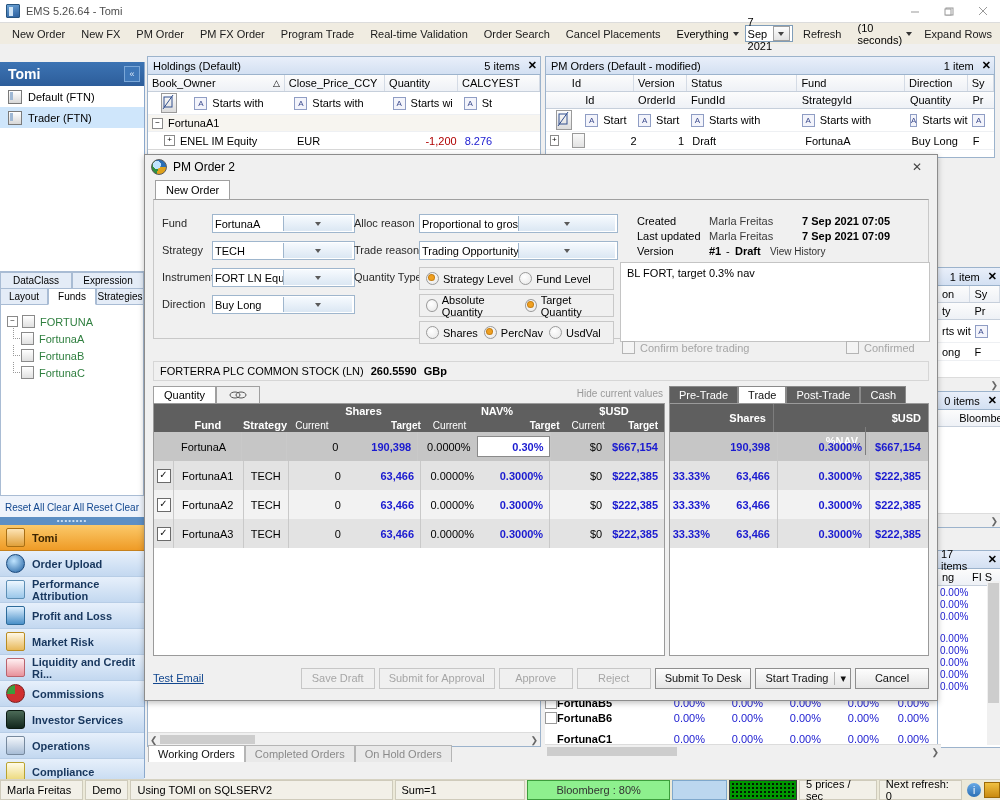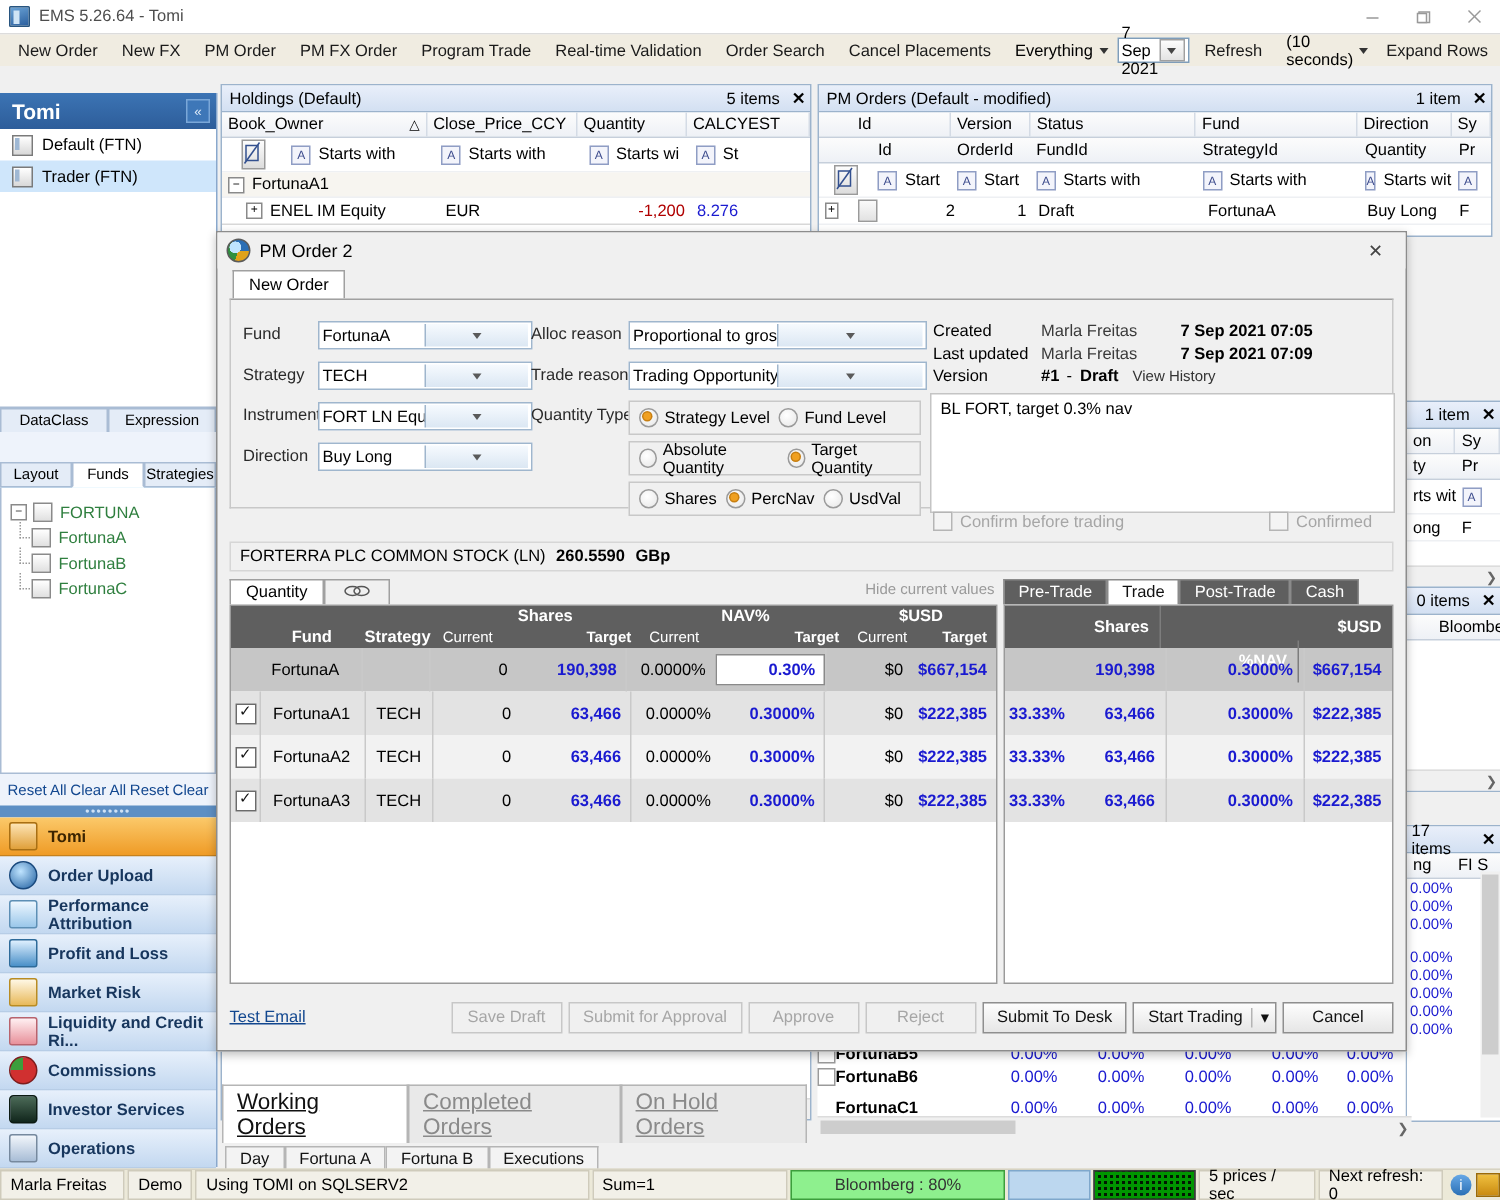--- a/index.html
+++ b/index.html
@@ -39,21 +39,21 @@
   .sb-header .t{color:#fff;font-size:14px;font-weight:bold;}
   .sb-header .collapse{margin-left:auto;width:14px;height:14px;border:1px solid #7aa7d8;background:#3e77b8;color:#dce9f7;font-size:9px;display:flex;align-items:center;justify-content:center;}
   .sb-list{background:#fff;border-bottom:1px solid #a9bcd4;height:185px;}
   .sb-li{height:21px;display:flex;align-items:center;padding-left:8px;font-size:11px;}
   .sb-li.sel{background:#cfe6fb;}
   .licon{width:12px;height:12px;border:1px solid #7a7a7a;background:linear-gradient(#fff,#d8d8d8);margin-right:6px;position:relative;}
   .licon:after{content:"";position:absolute;left:1px;top:1px;width:3px;height:8px;background:#9fb8d4;}
 
   .tabs-2{display:flex;background:#eef3fb;}
   .tab2{flex:1;height:15px;border:1px solid #a9bcd4;border-bottom:none;background:#e4ecf7;font-size:10px;display:flex;align-items:center;justify-content:center;}
-  .tabs-3{display:flex;background:#0ea5e9;margin-top:20px;}
+  .tabs-3{display:flex;background:#0ea5e9;}
   .tab3{flex:1;height:15px;border:1px solid #a9bcd4;background:#e4ecf7;font-size:10px;display:flex;align-items:center;justify-content:center;}
   .tab3.act{background:#fff;border-bottom-color:#fff;}
   .tree{background:#fff;height:182px;border:1px solid #a9bcd4;border-top:none;padding:8px 0 0 6px;}
   .tr-row{display:flex;align-items:center;height:17px;font-size:11px;color:#2f7f3f;}
   .tr-exp{width:9px;height:9px;border:1px solid #8a8a8a;background:#fff;font-size:8px;line-height:7px;text-align:center;color:#333;margin-right:4px;}
   .tr-cb{width:11px;height:11px;border:1px solid #8a8a8a;background:linear-gradient(#fff,#e0e0e0);margin-right:5px;}
   .tr-ind{width:14px;height:17px;position:relative;}
   .tr-ind:before{content:"";position:absolute;left:6px;top:-2px;bottom:8px;border-left:1px dotted #999;}
   .tr-ind:after{content:"";position:absolute;left:6px;top:8px;width:7px;border-top:1px dotted #999;}
   .resetrow{display:flex;justify-content:space-between;padding:6px 5px 4px 5px;font-size:10px;}
@@ -98,21 +98,21 @@
 
   .lbl{font-size:11px;color:#2a2a2a;}
   .inp{height:17px;border:1px solid #9fb6cd;background:#fff;display:flex;align-items:center;font-size:11px;padding:0 2px;}
   .inp span{flex:1;overflow:hidden;white-space:nowrap;}
   .inp .arrow{width:14px;height:15px;background:linear-gradient(#f6fafe,#dbe7f3);border:1px solid #9fb6cd;border-right:none;border-top:none;border-bottom:none;display:flex;align-items:center;justify-content:center;}
   .arrow i{width:0;height:0;border-left:3px solid transparent;border-right:3px solid transparent;border-top:4px solid #5a5a5a;}
   .radiobox{border:1px solid #c8c8c8;background:#f0f0f0;display:flex;align-items:center;height:21px;padding:0 6px;gap:6px;}
   .rad{display:flex;align-items:center;font-size:11px;gap:4px;}
   .rdot{width:11px;height:11px;border-radius:50%;border:1px solid #9a9a9a;background:radial-gradient(circle at 40% 35%,#ffffff,#e6e6e6);display:inline-block;position:relative;}
   .rdot.on:after{content:"";position:absolute;left:2px;top:2px;width:5px;height:5px;border-radius:50%;background:#f0a020;box-shadow:0 0 0 1px #c77f12;}
-  .meta{position:absolute;font-size:11px;}
+  .meta{position:absolute;font-size:11px;margin-left:15px;}
   .notes{position:absolute;border:1px solid #c4c4c4;background:#fff;font-size:11px;padding:4px 6px;}
   .cbx{width:11px;height:11px;border:1px solid #b5b5b5;background:#f4f4f4;display:inline-block;}
 
   .instr{position:absolute;left:8px;top:206px;right:8px;height:18px;border:1px solid #d6d6d6;background:#f0f0f0;display:flex;align-items:center;padding:0 6px;font-size:11px;gap:7px;}
 
   .qtab-row{position:absolute;left:8px;top:231px;width:510px;height:17px;display:flex;align-items:flex-end;}
   .qtab{border:1px solid #a0a0a0;border-bottom:none;background:#f0f0f0;padding:2px 10px;font-size:11px;}
   .qtab.act{background:#fff;}
   .hidecur{position:absolute;right:0;top:2px;font-size:10px;color:#9a9a9a;}
 
@@ -141,21 +141,21 @@
   .dlg-footer{position:absolute;left:8px;right:8px;bottom:6px;height:32px;display:flex;align-items:center;}
   .testmail{color:#12478f;text-decoration:underline;font-size:11px;text-align:right;}
   .btns{margin-left:auto;display:flex;gap:4px;align-items:center;}
   .btn{height:19px;min-width:54px;padding:0 9px;border:1px solid #8f8f8f;background:linear-gradient(#fdfdfd,#e6e6e6);font-size:11px;display:flex;align-items:center;justify-content:center;color:#111;}
   .btn.dis{color:#a6a6a6;border-color:#c7c7c7;background:#f0f0f0;}
   .btn.split{padding-right:4px;gap:6px;}
   .btn .sp{border-left:1px solid #b4b4b4;padding-left:5px;}
 
   
   .bottom-tabs{position:absolute;left:148px;top:746px;width:390px;height:16px;display:flex;align-items:flex-end;}
-  .bt{border:1px solid #b5b5b5;border-bottom:none;padding:2px 9px;font-size:15px;background:#e9e9e9;color:#8a8a8a;text-decoration:underline;}
+  .bt{border:1px solid #b5b5b5;border-bottom:none;padding:2px 9px;font-size:11px;background:#e9e9e9;color:#8a8a8a;}
   .bt.act{background:#fff;color:#111;}
   .bottom-tabs2{position:absolute;left:150px;top:765px;width:390px;height:16px;display:flex;align-items:flex-end;}
   .bt2{border:1px solid #b5b5b5;border-bottom:none;padding:2px 9px;font-size:11px;background:#f3f3f3;color:#111;}
 
   .statusbar{position:absolute;left:0;right:0;bottom:0;height:20px;background:#ece9d8;display:flex;align-items:center;font-size:11px;border-top:1px solid #d6d2c2;}
   .sbc{height:18px;border:1px solid #cfcbbb;background:#f2f0e8;display:flex;align-items:center;padding:0 6px;margin-right:2px;}
   .greenbar{background:#8ef08e;border:1px solid #3c9e3c;justify-content:center;color:#333;}
   .bluebar{background:#bcd7ef;border:1px solid #7fa8cc;}
   .blackbar{background:#021702;border:1px solid #3c3c3c;position:relative;overflow:hidden;}
   .blackbar:after{content:"";position:absolute;inset:0;background:repeating-linear-gradient(90deg,#0f0 0 2px,transparent 2px 4px),repeating-linear-gradient(0deg,#0f0 0 2px,transparent 2px 4px);opacity:.55;}
@@ -578,26 +578,20 @@
       <span>❮</span>
       <div class="hthumb" style="width:95px;margin-right:auto;margin-left:2px;"></div>
       <span>❯</span>
     </div>
   </div>
 
   <div class="bottom-tabs">
     <div class="bt act">Working Orders</div>
     <div class="bt">Completed Orders</div>
     <div class="bt">On Hold Orders</div>
-  </div>
-  <div class="bottom-tabs2">
-    <div class="bt2">Day</div>
-    <div class="bt2">Fortuna A</div>
-    <div class="bt2">Fortuna B</div>
-    <div class="bt2">Executions</div>
   </div>
 
   <div class="dlg">
     <div class="dlg-hd">
       <span class="dlg-ico"></span>
       <span class="dlg-title">PM Order 2</span>
       <span class="dlg-x">✕</span>
     </div>
     <div class="dlg-tabs">
       <div class="dtab">New Order</div>

